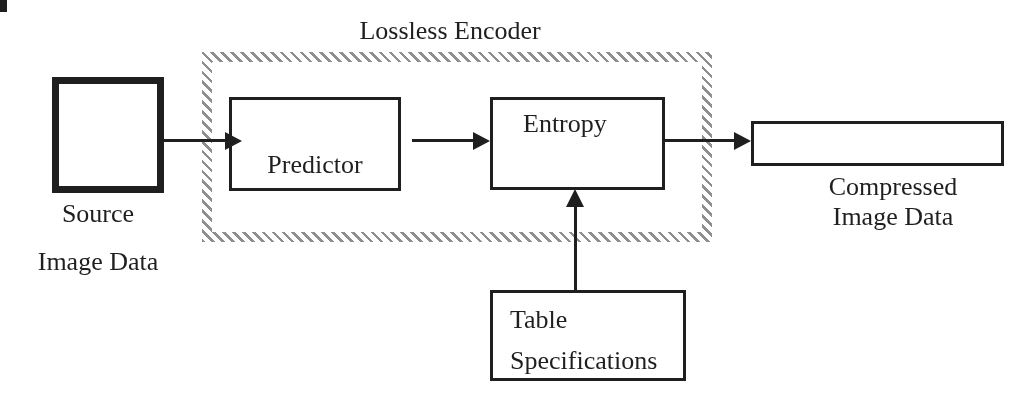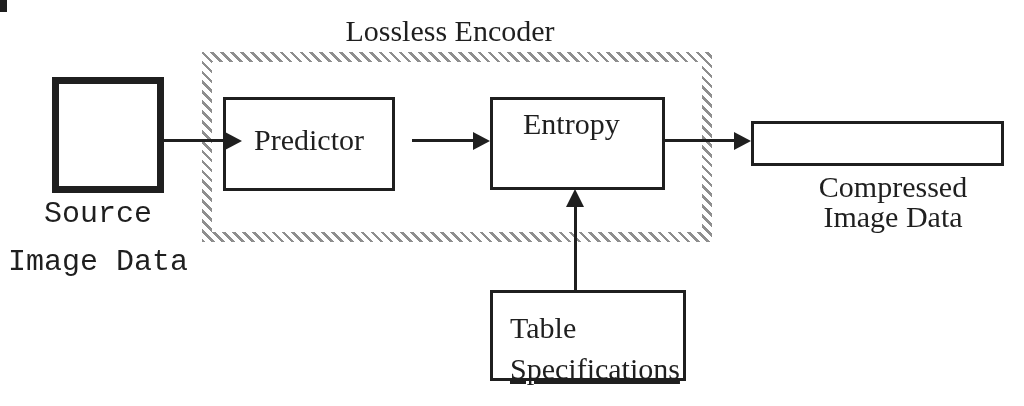--- a/index.html
+++ b/index.html
@@ -3,21 +3,21 @@
 <meta charset="utf-8">
 <style>
   html,body { margin:0; padding:0; background:#fff; }
   .stage {
     position:relative; width:1024px; height:406px;
     background:var(--paper,#ffffff);
     font-family:"Liberation Serif", serif;
     color:var(--ink,#1f1f1f);
     overflow:hidden;
   }
-  .txt { font-size:30px; line-height:30px; white-space:nowrap; }
+  .txt { font-size:26px; line-height:30px; white-space:nowrap; }
 
   
   .hatch-frame {
     position:absolute; left:202px; top:52px; width:510px; height:190px;
     background:repeating-linear-gradient(45deg,
       var(--hatch,#8e8e8e) 0px, var(--hatch,#8e8e8e) 2.6px,
       var(--paper,#ffffff) 2.6px, var(--paper,#ffffff) 7px);
     z-index:1;
   }
   .hatch-inner {
@@ -25,26 +25,26 @@
     background:var(--paper,#ffffff);
   }
 
   .box {
     position:absolute; box-sizing:border-box;
     background:var(--paper,#ffffff);
     border:3px solid var(--ink,#1f1f1f);
     z-index:2;
   }
   .box-source { left:52px; top:77px; width:112px; height:116px; border-width:7px; }
-  .box-predictor { left:223px; top:97px; width:172px; height:94px;
-    display:flex; align-items:center; justify-content:center; padding-bottom:8px; }
+  .box-predictor { left:229px; top:97px; width:172px; height:94px;
+    display:flex; align-items:flex-end; justify-content:center; padding-bottom:8px; }
   .box-entropy { left:490px; top:97px; width:175px; height:93px;
     padding:2px 0 0 30px; line-height:44px; }
   .box-table { left:490px; top:290px; width:196px; height:91px;
-    padding:16px 0 0 17px; line-height:45px; margin:0; }
+    padding:8px 0 0 17px; line-height:45px; margin:0; }
   .box-table .txt { margin-top:-4px; }
   .box-compressed { left:751px; top:121px; width:253px; height:45px; }
 
   .caption { position:absolute; text-align:center; z-index:2; }
   .caption .txt { display:block; }
 
   .title { position:absolute; left:196px; top:16px; width:508px; text-align:center; z-index:2; }
 
   .hline { position:absolute; height:3px; background:var(--ink,#1f1f1f); z-index:3; }
   .vline { position:absolute; width:3px; background:var(--ink,#1f1f1f); z-index:3; }
@@ -68,36 +68,36 @@
 
   <div class="artifact"></div>
 
   <div class="title txt">Lossless Encoder</div>
 
   <div class="hatch-frame">
     <div class="hatch-inner"></div>
   </div>
 
   <div class="box box-source"></div>
-  <div class="caption" style="left:8px; top:199px; width:180px;font-family:Liberation Mono, monospace;">
+  <div class="caption" style="left:8px; top:199px; width:180px;">
     <span class="txt" style="margin-bottom:18px;">Source</span>
     <span class="txt">Image Data</span>
   </div>
 
   <div class="box box-predictor">
     <span class="txt">Predictor</span>
   </div>
 
   <div class="box box-entropy">
     <div class="txt" style="line-height:44px;">Entropy</div>
   </div>
 
   <div class="box box-table">
     <div class="txt" style="line-height:45px;">Table</div>
-    <div class="txt" style="line-height:45px;text-decoration:underline;">Specifications</div>
+    <div class="txt" style="line-height:45px;">Specifications</div>
   </div>
 
   <div class="box box-compressed"></div>
   <div class="caption" style="left:768px; top:172px; width:250px;">
     <span class="txt" style="">Compressed</span>
     <span class="txt">Image Data</span>
   </div>
 
   <div>
     <div class="hline" style="left:163px; top:139px; width:62px;"></div>

